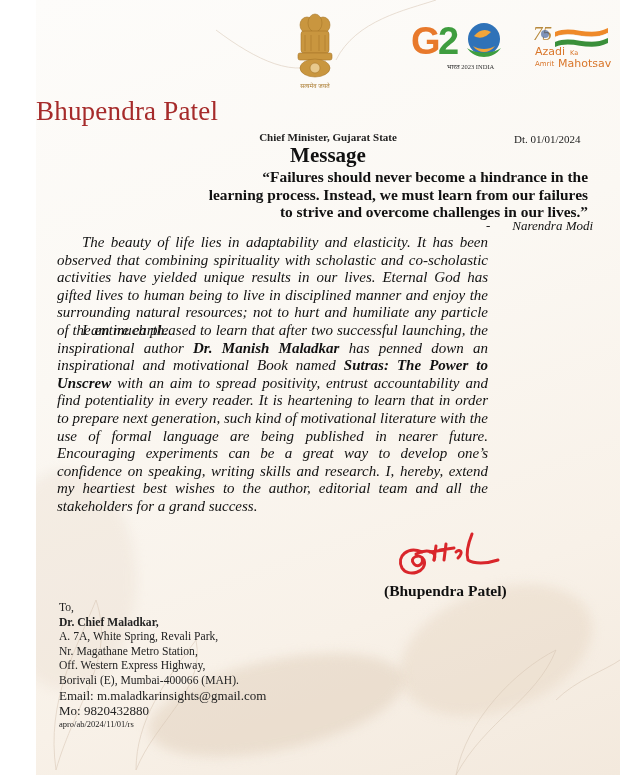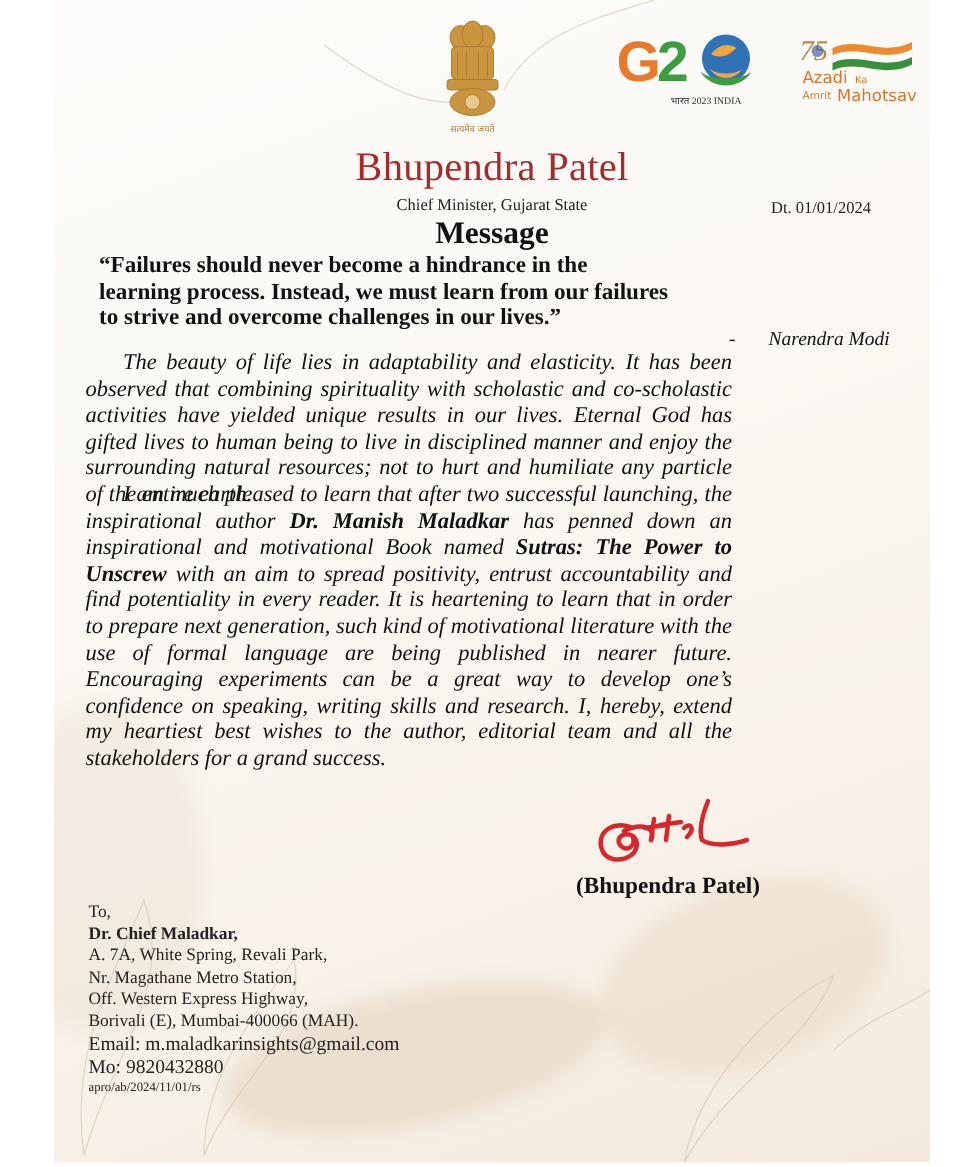--- a/index.html
+++ b/index.html
@@ -7,25 +7,25 @@
     .page {
       position: absolute; left: 36px; top: 0; width: 584px; height: 775px;
       background: linear-gradient(160deg, #fdfcfa 0%, #fbf8f3 40%, #f8f1e8 75%, #f3e9dd 100%);
       overflow: hidden;
     }
     .bg-blotch { position: absolute; border-radius: 50%; background: rgba(214,190,165,0.25); filter: blur(6px); }
     .bg-leaf { position: absolute; }
     .emblem { position: absolute; left: 253px; top: 13px; width: 52px; height: 80px; }
     .g20 { position: absolute; left: 375px; top: 14px; width: 110px; height: 58px; }
     .akam { position: absolute; left: 497px; top: 22px; width: 90px; height: 48px; }
-    .sender-name { position: absolute; left: 0; width: 100%; top: 96px; text-align: center; font-size: 27px; color: #a62b2b; letter-spacing: 0.2px; }
-    .sender-title { position: absolute; left: 0; width: 100%; top: 131px; text-align: center; font-size: 11px; color: #222; }
+    .sender-name { position: absolute; left: 0; width: 100%; top: 96px; font-size: 27px; color: #a62b2b; letter-spacing: 0.2px; }
+    .sender-title { position: absolute; left: 0; width: 100%; top: 131px; text-align: center; font-size: 11px; color: #222; font-weight: bold; }
     .date { position: absolute; left: 478px; top: 133px; font-size: 11px; color: #222; }
     .message-heading { position: absolute; left: 0; width: 100%; top: 143px; text-align: center; font-weight: bold; font-size: 21px; color: #111; }
-    .quote { position: absolute; left: 30px; width: 522px; top: 168px; text-align: left; font-weight: bold; font-size: 15.4px; line-height: 17.5px; color: #111; }
+    .quote { position: absolute; left: 30px; width: 522px; top: 168px; text-align: right; font-weight: bold; font-size: 15.4px; line-height: 17.5px; color: #111; }
     .quote-attrib { position: absolute; left: 450px; top: 218px; font-style: italic; font-size: 13px; color: #111; }
     .quote-attrib .dash { margin-right: 22px; font-style: normal; }
     .body-text { position: absolute; left: 21px; width: 431px; font-size: 15px; line-height: 17.6px; text-align: justify; color: #111; font-style: italic; }
     .p1 { top: 234px; }
     .p2 { top: 322px; }
     .indent { display: inline-block; width: 25px; }
     .bold { font-weight: bold; }
     .signature { position: absolute; left: 358px; top: 530px; width: 110px; height: 50px; }
     .signatory { position: absolute; left: 348px; top: 582px; font-weight: bold; font-size: 15.5px; color: #111; }
     .address { position: absolute; left: 23px; top: 601px; font-size: 11.6px; line-height: 14.5px; color: #222; }

